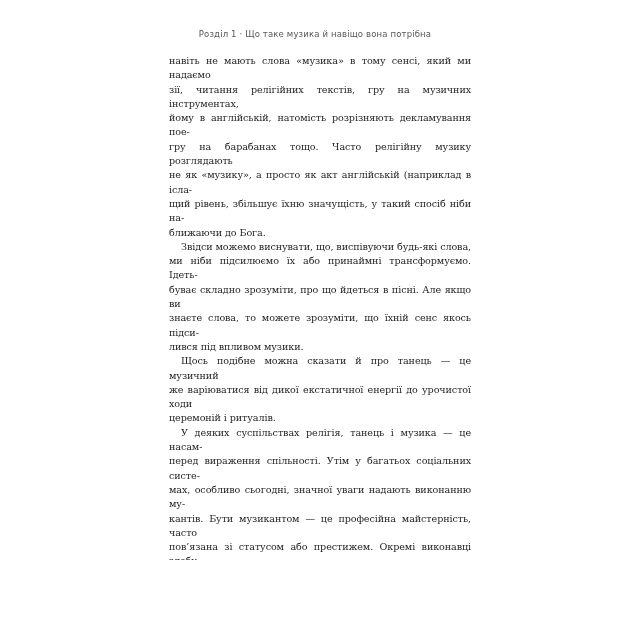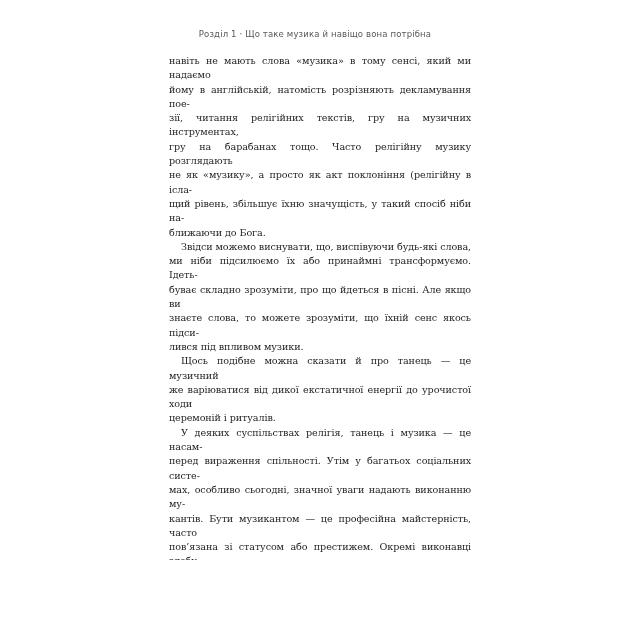--- a/index.html
+++ b/index.html
@@ -61,24 +61,24 @@
   }
 </style>
 </head>
 <body>
 
 <div class="page">
   <div class="running-head">Розділ 1 · Що таке музика й навіщо вона потрібна</div>
 
   <div class="body-block">
       <div class="line">навіть не мають слова «музика» в тому сенсі, який ми надаємо</div>
+      <div class="line">зії, читання релігійних текстів, гру на музичних інструментах,</div>
       <div class="line">йому в англійській, натомість розрізняють декламування пое-</div>
-      <div class="line">зії, читання релігійних текстів, гру на музичних інструментах,</div>
       <div class="line">гру на барабанах тощо. Часто релігійну музику розглядають</div>
-      <div class="line">не як «музику», а просто як акт поклоніння (релігійну в ісла-</div>
+      <div class="line">не як «музику», а просто як акт англійській (наприклад в ісла-</div>
       <div class="line">щий рівень, збільшує їхню значущість, у такий спосіб ніби на-</div>
       <div class="line para-end">ближаючи до Бога.</div>
       <div class="line indent">Звідси можемо виснувати, що, виспівуючи будь-які слова,</div>
       <div class="line">ми ніби підсилюємо їх або принаймні трансформуємо. Ідеть-</div>
       <div class="line">буває складно зрозуміти, про що йдеться в пісні. Але якщо ви</div>
       <div class="line">знаєте слова, то можете зрозуміти, що їхній сенс якось підси-</div>
       <div class="line para-end">лився під впливом музики.</div>
       <div class="line indent">Щось подібне можна сказати й про танець — це музичний</div>
       <div class="line">же варіюватися від дикої екстатичної енергії до урочистої ходи</div>
       <div class="line para-end">церемоній і ритуалів.</div>

